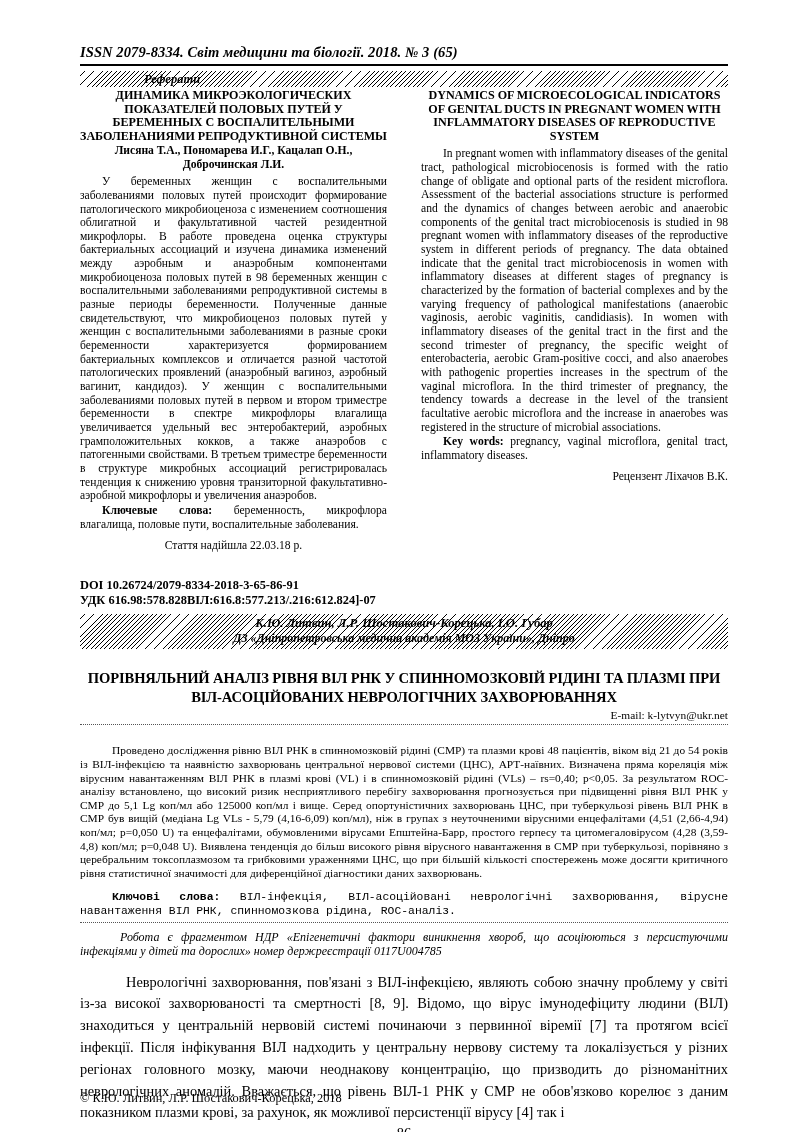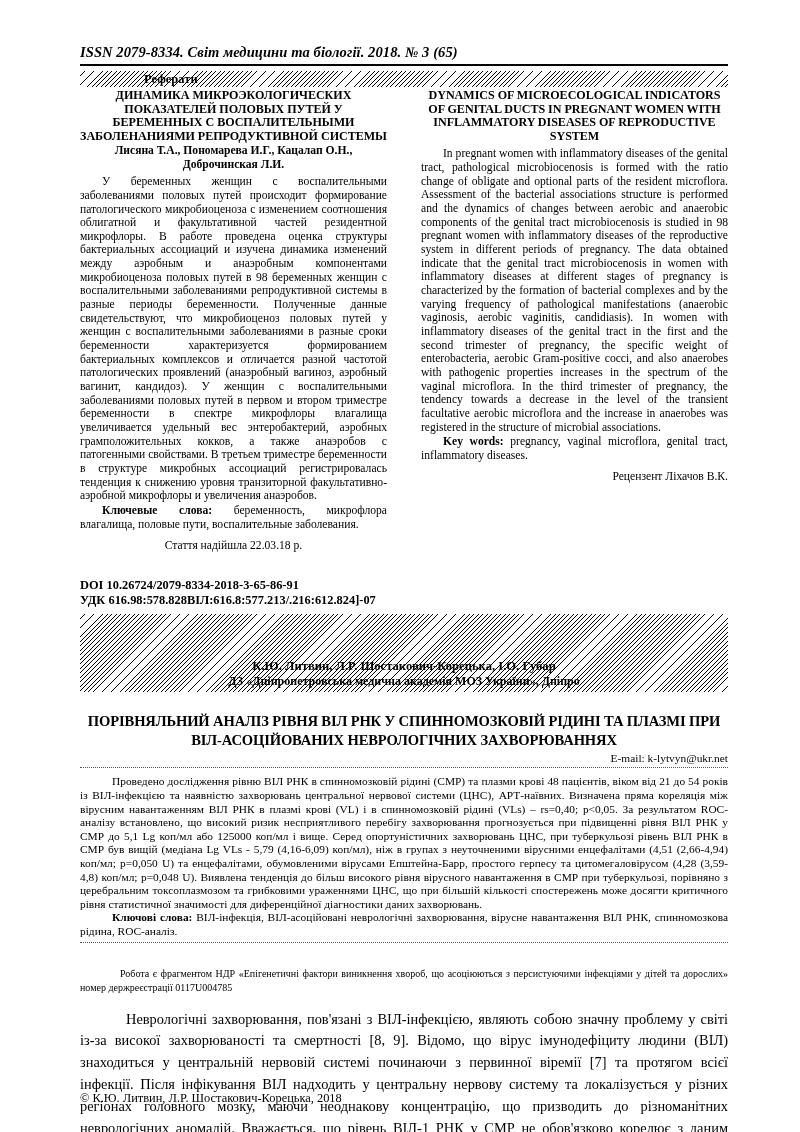--- a/index.html
+++ b/index.html
@@ -44,20 +44,21 @@
     background-color: #ffffff;
     background-image: repeating-linear-gradient(
         135deg,
         #000 0px, #000 0.6px,
         rgba(255,255,255,0) 0.6px, rgba(255,255,255,0) 3.2px);
     opacity: 1;
   }
   .band-inner {
     position: relative;
     z-index: 2;
+    font-style: italic;
   }
   .band-reviews {
     height: 16px;
     margin-top: 5px;
     display: flex;
     align-items: center;
   }
   .band-reviews .band-inner {
     font-weight: bold;
     font-size: 12.5px;
@@ -127,21 +128,20 @@
   .band-authors {
     margin-top: 7px;
     padding: 2px 0 3px 0;
     text-align: center;
   }
   .band-authors .ln {
     font-weight: bold;
     font-size: 12.6px;
     line-height: 15px;
     display: block;
-    margin-top: 43px;
   }
   .band-authors .ln2 {
     font-weight: bold;
     font-size: 12.0px;
     line-height: 15px;
     display: block;
   }
 
   .main-title {
     text-align: center;
@@ -162,37 +162,39 @@
     margin-top: 3px;
     width: 100%;
   }
 
   
   .uk-abs {
     font-size: 11.4px;
     line-height: 13.6px;
     text-align: justify;
     text-indent: 32px;
-    margin-top: 7px;
+    margin-top: 19px;
   }
   .uk-kw {
     font-size: 11.4px;
     line-height: 13.6px;
     text-align: justify;
     text-indent: 32px;
-    margin-top: 0px;
+    margin-top: 11px;
+    font-family: Liberation Mono, monospace;
   }
   .uk-kw b { font-weight: bold; }
 
   .funding {
-    font-size: 10px;
+    font-size: 12px;
     line-height: 14px;
+    font-style: italic;
     text-align: justify;
     text-indent: 40px;
-    margin-top: 24px;
+    margin-top: 7px;
   }
 
   
   .body-text {
     font-size: 14.4px;
     line-height: 21.8px;
     text-align: justify;
     text-indent: 46px;
     margin-top: 14px;
   }

